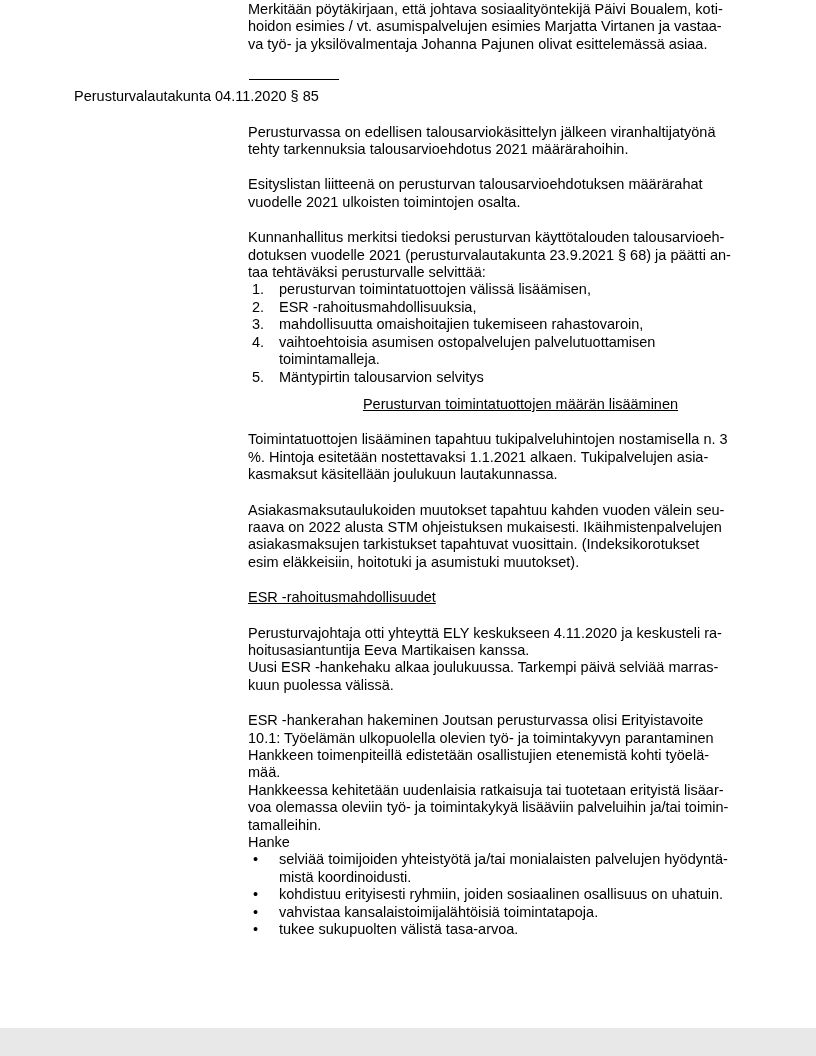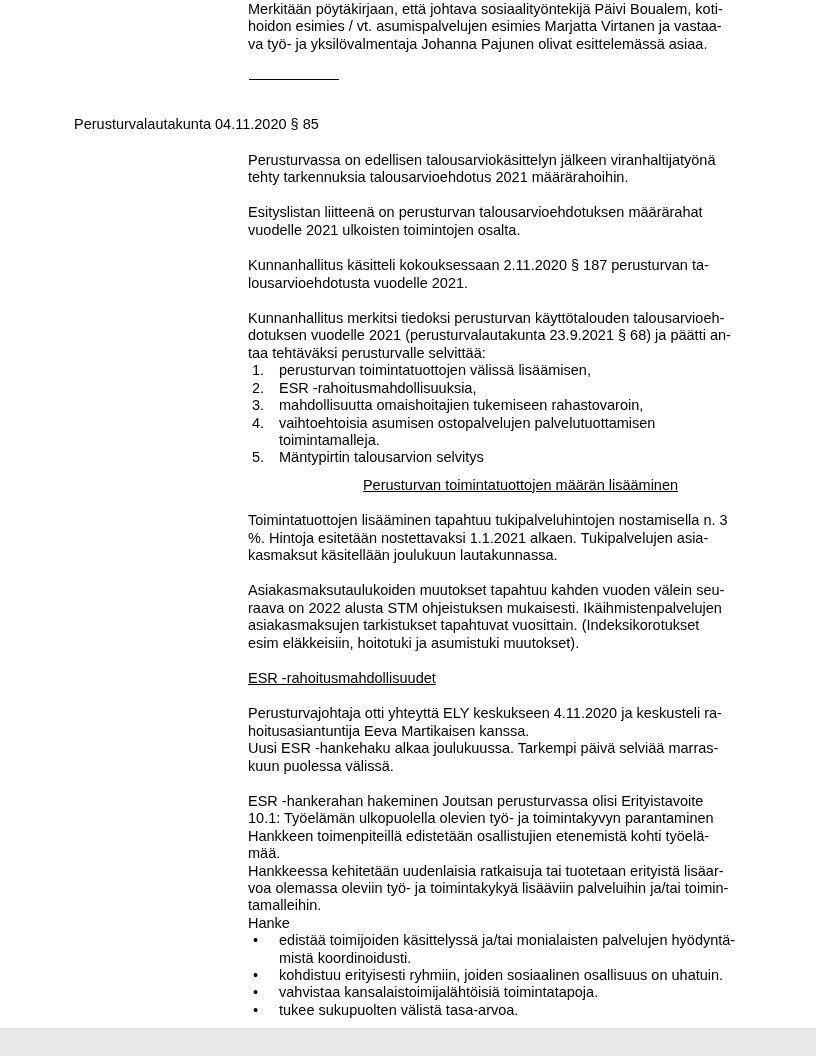--- a/index.html
+++ b/index.html
@@ -19,21 +19,21 @@
   }
   .lines { white-space: pre-line; margin: 0; }
   p, h2, h3, ol, ul, li { margin: 0; padding: 0; font-size: 14.5px; font-weight: normal; }
   .intro { margin-left: 248px; width: 540px; }
   .divider {
     width: 90px;
     height: 0;
     border-top: 1.6px solid #000000;
     margin: 26px 0 0 249px;
   }
-  .meeting-heading { margin: 36px 0 0 74px; }
+  .meeting-heading { margin: 8px 0 0 74px; }
   .body-col { margin-left: 248px; width: 545px; }
   .body-col > .block { margin-top: 18px; }
   .body-col > .no-gap { margin-top: 0; }
   .body-col > .small-gap { margin-top: 10px; text-align: center; }
   .underlined { text-decoration: underline; }
   .numlist, .bullist { list-style: none; }
   .numitem, .bullitem { display: flex; align-items: flex-start; }
   .num-col {
     flex: 0 0 31px;
     padding-left: 4px;
@@ -60,22 +60,20 @@
   <h2 class="meeting-heading">Perusturvalautakunta 04.11.2020 § 85</h2>
 
   <div class="body-col">
 
     <p class="block lines">Perusturvassa on edellisen talousarviokäsittelyn jälkeen viranhaltijatyönä
 tehty tarkennuksia talousarvioehdotus 2021 määrärahoihin.</p>
 
     <p class="block lines">Esityslistan liitteenä on perusturvan talousarvioehdotuksen määrärahat
 vuodelle 2021 ulkoisten toimintojen osalta.</p>
 
-    <p class="block lines">Kunnanhallitus käsitteli kokouksessaan 2.11.2020 § 187 perusturvan ta-
-lousarvioehdotusta vuodelle 2021.</p>
 
     <p class="block lines">Kunnanhallitus merkitsi tiedoksi perusturvan käyttötalouden talousarvioeh-
 dotuksen vuodelle 2021 (perusturvalautakunta 23.9.2021 § 68) ja päätti an-
 taa tehtäväksi perusturvalle selvittää:</p>
 
     <ol class="numlist no-gap">
       <li class="numitem">
         <span class="num-col">1.</span>
         <span class="item-text lines">perusturvan toimintatuottojen välissä lisäämisen,</span>
       </li>
@@ -122,21 +120,21 @@
 Hankkeen toimenpiteillä edistetään osallistujien etenemistä kohti työelä-
 mää.
 Hankkeessa kehitetään uudenlaisia ratkaisuja tai tuotetaan erityistä lisäar-
 voa olemassa oleviin työ- ja toimintakykyä lisääviin palveluihin ja/tai toimin-
 tamalleihin.
 Hanke</p>
 
     <ul class="bullist no-gap">
       <li class="bullitem">
         <span class="bullet-col">•</span>
-        <span class="item-text lines">edistää toimijoiden käsittelyssä ja/tai monialaisten palvelujen hyödyntä-
+        <span class="item-text lines">selviää toimijoiden yhteistyötä ja/tai monialaisten palvelujen hyödyntä-
 mistä koordinoidusti.</span>
       </li>
       <li class="bullitem">
         <span class="bullet-col">•</span>
         <span class="item-text lines">kohdistuu erityisesti ryhmiin, joiden sosiaalinen osallisuus on uhatuin.</span>
       </li>
       <li class="bullitem">
         <span class="bullet-col">•</span>
         <span class="item-text lines">vahvistaa kansalaistoimijalähtöisiä toimintatapoja.</span>
       </li>

